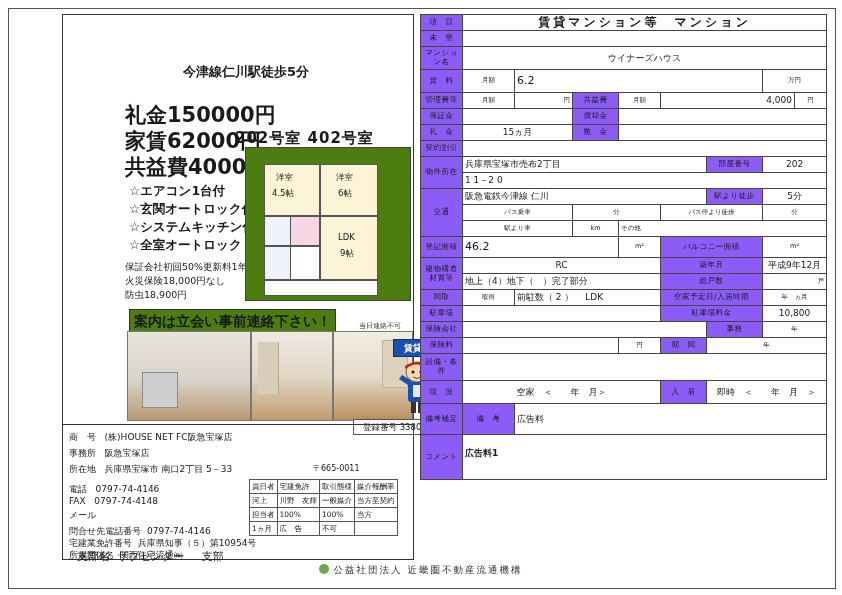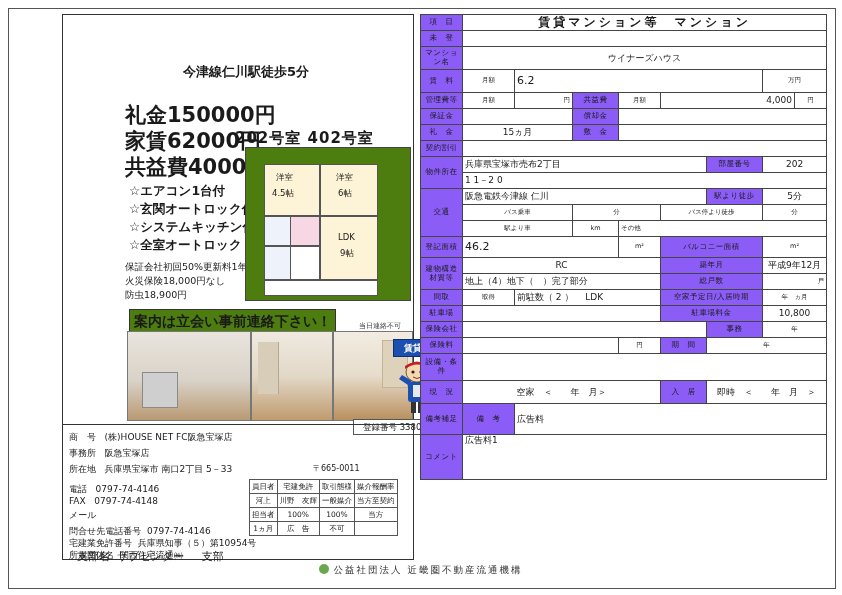--- a/index.html
+++ b/index.html
@@ -41,21 +41,21 @@
   .mascot{position:absolute;left:332px;top:344px;width:44px;height:56px;}
   .regbox{position:absolute;left:290px;top:404px;width:120px;height:14px;border:1px solid #555;font-size:8.5px;text-align:center;line-height:14px;background:#fff;}
   
   .comp{position:absolute;left:62px;top:424px;width:350px;height:134px;border:1px solid #333;}
   .c-line{position:absolute;font-size:9px;}
   .c1{left:6px;top:6px;} .c2{left:6px;top:22px;} .c3{left:6px;top:38px;}
   .c4{left:6px;top:58px;} .c5{left:6px;top:71px;} .c6{left:6px;top:84px;}
   .c7{left:6px;top:100px;} .c8{left:6px;top:112px;} .c9{left:6px;top:124px;}
   .c-tbl{position:absolute;left:186px;top:54px;width:156px;}
   .c-tbl table{border-collapse:collapse;font-size:7.5px;}
-  .c-tbl td{border:1px solid #555;padding:1px 2px;text-align:center;height:11px;}
+  .c-tbl td{border:1px solid #555;padding:1px 2px;text-align:left;height:11px;}
   
   .right{position:absolute;left:420px;top:14px;width:406px;height:544px;}
   .right table{border-collapse:collapse;width:406px;font-size:8px;table-layout:fixed;}
   .right td{border:1px solid #444;padding:0 2px;height:15px;vertical-align:middle;line-height:1.15;}
   .lbl-cell{text-align:center;font-size:7.5px;letter-spacing:0.5px;background:#8b5cf6;}
   .val{font-size:9px;}
   .ctr{text-align:center;}
   .rgt{text-align:right;}
   .formtitle{font-size:12px;font-weight:bold;text-align:center;letter-spacing:3px;}
   .num{font-size:11px;}
@@ -366,21 +366,21 @@
       </tr>
 
       <tr>
         <td class="lbl-cell" style="height:30px">備考補足</td>
         <td class="lbl-cell">備　考</td>
         <td colspan="7" class="val">広告料</td>
       </tr>
 
       <tr>
         <td class="lbl-cell" style="height:44px">コメント</td>
-        <td colspan="8" class="val" style="vertical-align:top;padding-top:0;">広告料1</td>
+        <td colspan="8" class="val" style="vertical-align:top;padding-top:13px;font-weight:bold;">広告料1</td>
       </tr>
     </tbody>
       </table>
   </div>
 
   <div class="footer">
     <span class="foot-icon"></span><span>公益社団法人 近畿圏不動産流通機構</span>
   </div>
 </div>
 

